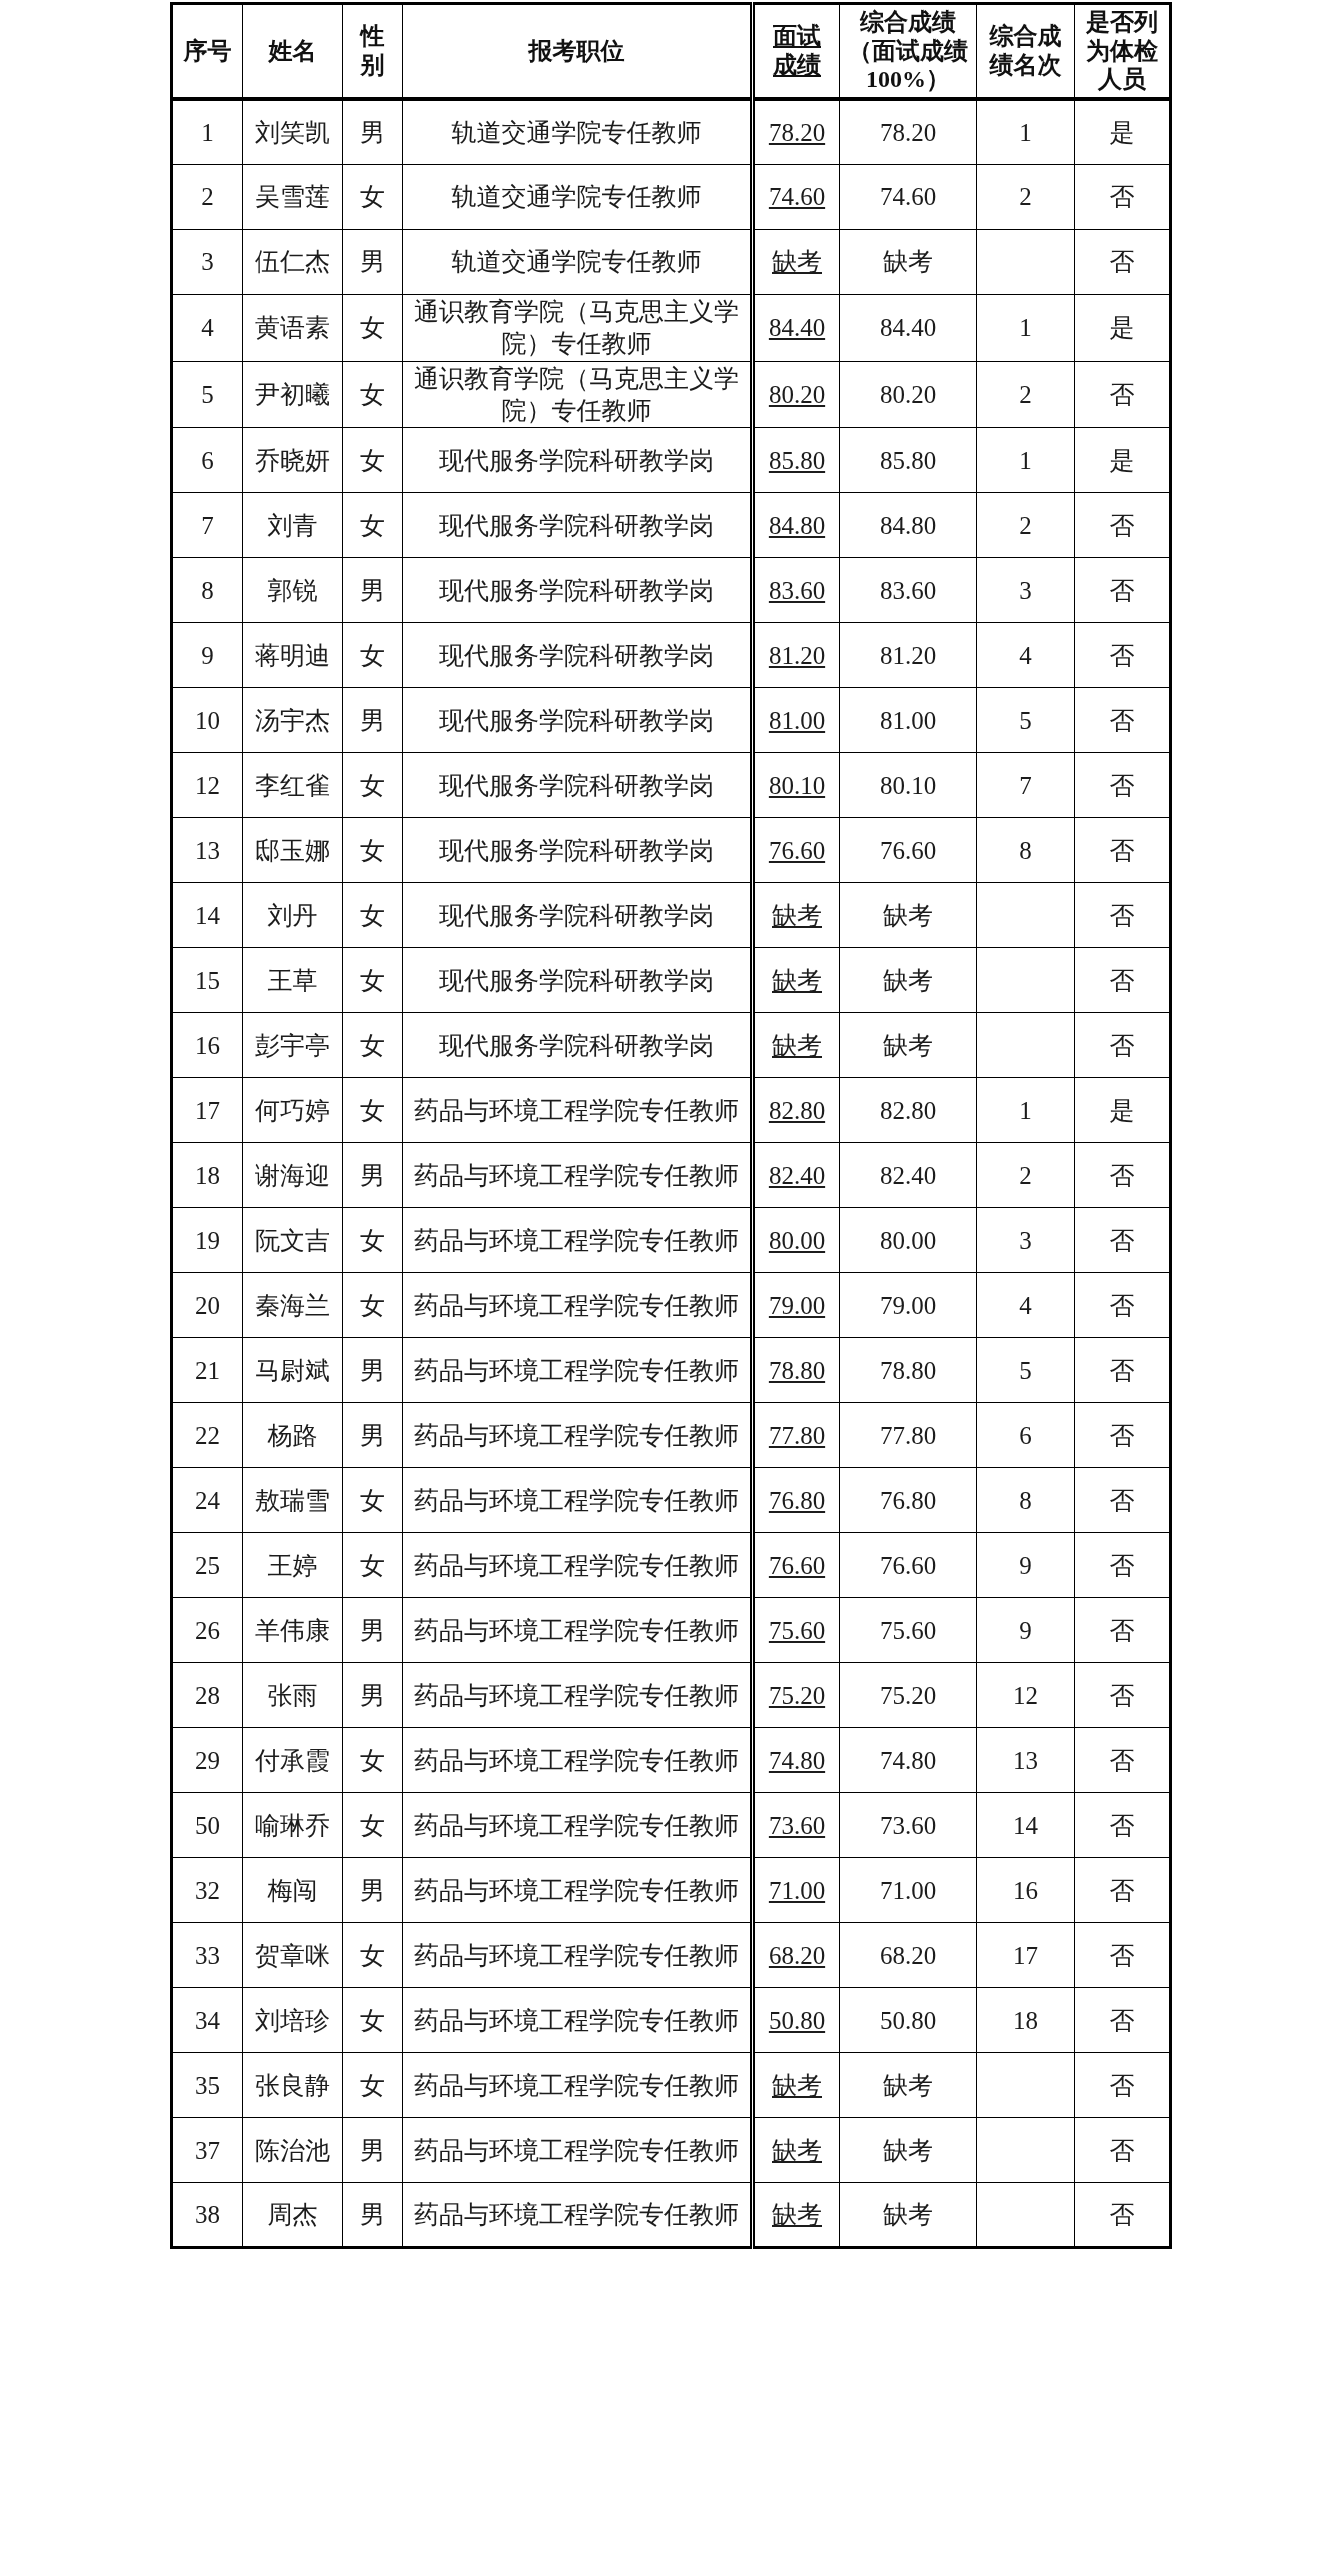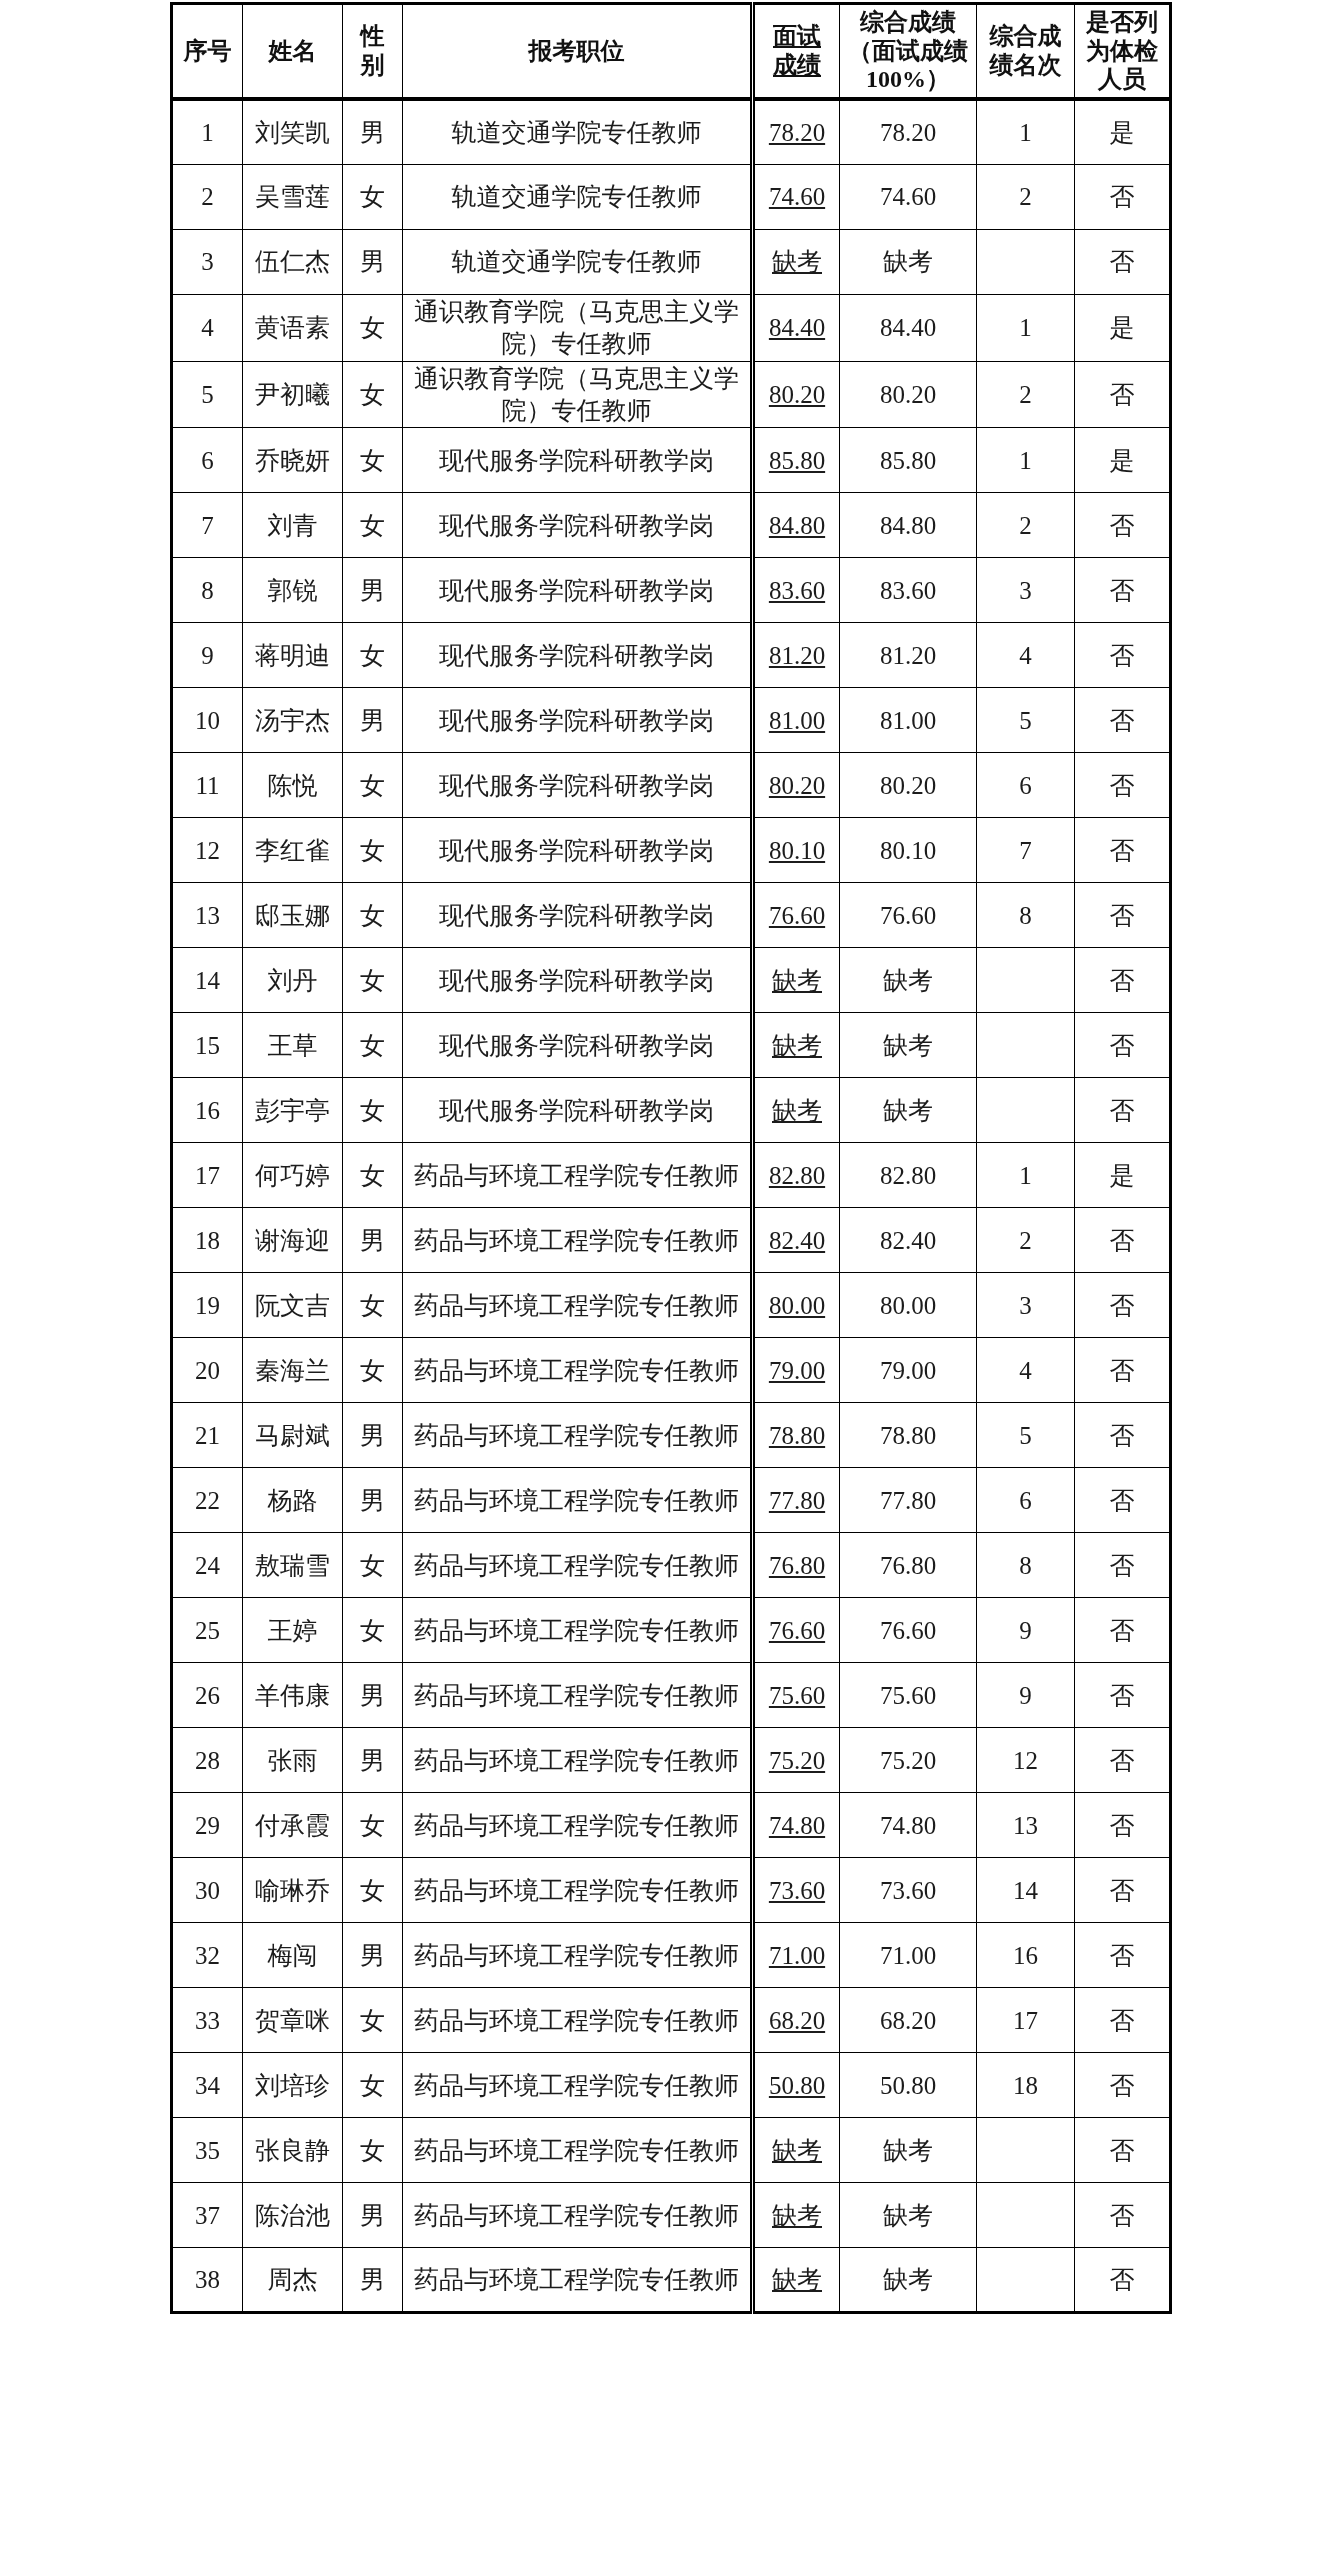--- a/index.html
+++ b/index.html
@@ -192,30 +192,20 @@
     <td>10</td>
     <td>汤宇杰</td>
     <td>男</td>
     <td>现代服务学院科研教学岗</td>
     <td class="dbl-left">81.00</td>
     <td>81.00</td>
     <td>5</td>
     <td>否</td>
   </tr>
         <tr>
-    <td>11</td>
-    <td>陈悦</td>
-    <td>女</td>
-    <td>现代服务学院科研教学岗</td>
-    <td class="dbl-left">80.20</td>
-    <td>80.20</td>
-    <td>6</td>
-    <td>否</td>
-  </tr>
-        <tr>
     <td>12</td>
     <td>李红雀</td>
     <td>女</td>
     <td>现代服务学院科研教学岗</td>
     <td class="dbl-left">80.10</td>
     <td>80.10</td>
     <td>7</td>
     <td>否</td>
   </tr>
         <tr>
@@ -362,21 +352,21 @@
     <td>29</td>
     <td>付承霞</td>
     <td>女</td>
     <td>药品与环境工程学院专任教师</td>
     <td class="dbl-left">74.80</td>
     <td>74.80</td>
     <td>13</td>
     <td>否</td>
   </tr>
         <tr>
-    <td>30</td>
+    <td>50</td>
     <td>喻琳乔</td>
     <td>女</td>
     <td>药品与环境工程学院专任教师</td>
     <td class="dbl-left">73.60</td>
     <td>73.60</td>
     <td>14</td>
     <td>否</td>
   </tr>
         <tr>
     <td>32</td>

